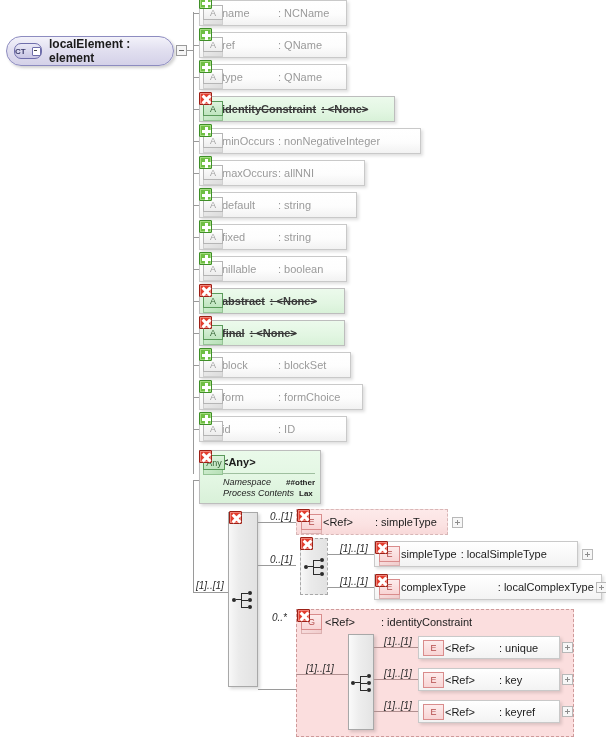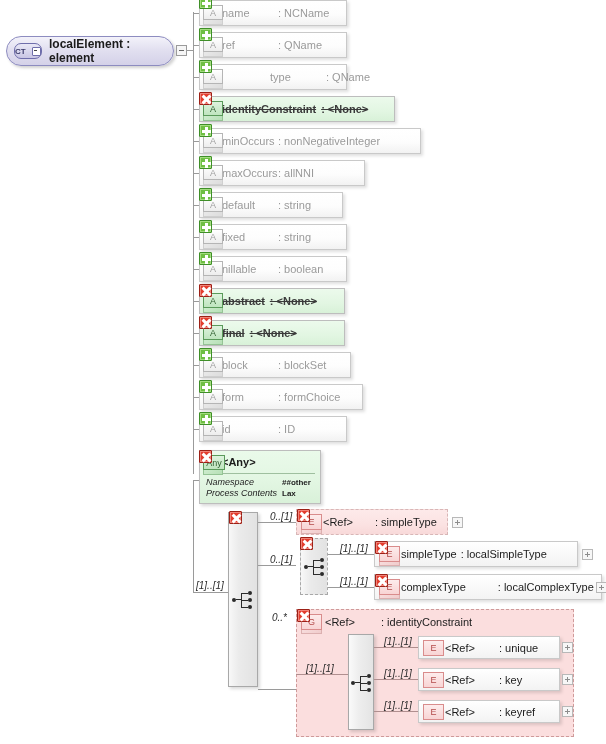--- a/index.html
+++ b/index.html
@@ -136,21 +136,21 @@
     border:1px solid #bdbdbd;
     background:linear-gradient(to bottom,#eafaea 0%,#e2f6e2 60%,#d9f1d9 100%);
     box-shadow:2px 2px 3px rgba(0,0,0,.15);
     box-sizing:border-box;
   }
   .any-head{height:22px;display:flex;align-items:center;padding-left:22px;}
   .any-head .lbl{font-size:11px;color:#1b1b1b;font-weight:bold;}
   .any-sep{height:1px;background:#9fbf9f;margin:0 5px;}
   .any-props{padding:3px 5px 4px 6px;font-size:9px;}
   .any-props .pr{display:flex;line-height:11px;}
-  .any-props .k{font-style:italic;color:#222;width:76px;}
+  .any-props .k{font-style:italic;color:#222;width:76px;margin-left:17px;}
   .any-props .v{color:#222;font-weight:bold;font-size:8px;}
 
   
   .comp{
     position:absolute;
     border:1px solid #a8a8a8;
     background:linear-gradient(to right,#f8f8f8 0%,#ebebeb 35%,#e2e2e2 100%);
     box-shadow:2px 2px 3px rgba(0,0,0,.15);
     box-sizing:border-box;
   }
@@ -266,21 +266,21 @@
       <div class="hline" style="left: 193px; top: 13px; width: 6px;"></div>
       <div class="abs attr-box" style="left: 199px; top: 32px; width: 148px;">
         <span class="nm" style="display: inline-block; min-width: 56px;">ref</span>
         <span class="ty" style="margin-left: 0px;">: QName</span>
       </div>
       <div class="tag-ear" style="left: 203px; top: 52px;"></div>
       <div class="tag" style="left: 203px; top: 37px;">A</div>
       <div class="st plus" style="left: 199px; top: 28px;"></div>
       <div class="hline" style="left: 193px; top: 45px; width: 6px;"></div>
       <div class="abs attr-box" style="left: 199px; top: 64px; width: 148px;">
-        <span class="nm" style="display: inline-block; min-width: 56px; padding-left: 48px;">type</span>
+        <span class="nm" style="display: inline-block; min-width: 56px;">type</span>
         <span class="ty" style="margin-left: 0px;">: QName</span>
       </div>
       <div class="tag-ear" style="left: 203px; top: 84px;"></div>
       <div class="tag" style="left: 203px; top: 69px;">A</div>
       <div class="st plus" style="left: 199px; top: 60px;"></div>
       <div class="hline" style="left: 193px; top: 77px; width: 6px;"></div>
       <div class="abs attr-box disabled" style="left: 199px; top: 96px; width: 196px;">
         <span class="nm" style="display: inline-block; min-width: 0px;">identityConstraint</span>
         <span class="ty" style="margin-left: 5px;">: &lt;None&gt;</span>
       </div>
@@ -297,21 +297,21 @@
       <div class="st plus" style="left: 199px; top: 124px;"></div>
       <div class="hline" style="left: 193px; top: 141px; width: 6px;"></div>
       <div class="abs attr-box" style="left: 199px; top: 160px; width: 166px;">
         <span class="nm" style="display: inline-block; min-width: 56px;">maxOccurs</span>
         <span class="ty" style="margin-left: 0px;">: allNNI</span>
       </div>
       <div class="tag-ear" style="left: 203px; top: 180px;"></div>
       <div class="tag" style="left: 203px; top: 165px;">A</div>
       <div class="st plus" style="left: 199px; top: 156px;"></div>
       <div class="hline" style="left: 193px; top: 173px; width: 6px;"></div>
-      <div class="abs attr-box" style="left: 199px; top: 192px; width: 144px;">
+      <div class="abs attr-box" style="left: 199px; top: 192px; width: 158px;">
         <span class="nm" style="display: inline-block; min-width: 56px;">default</span>
         <span class="ty" style="margin-left: 0px;">: string</span>
       </div>
       <div class="tag-ear" style="left: 203px; top: 212px;"></div>
       <div class="tag" style="left: 203px; top: 197px;">A</div>
       <div class="st plus" style="left: 199px; top: 188px;"></div>
       <div class="hline" style="left: 193px; top: 205px; width: 6px;"></div>
       <div class="abs attr-box" style="left: 199px; top: 224px; width: 148px;">
         <span class="nm" style="display: inline-block; min-width: 56px;">fixed</span>
         <span class="ty" style="margin-left: 0px;">: string</span>

